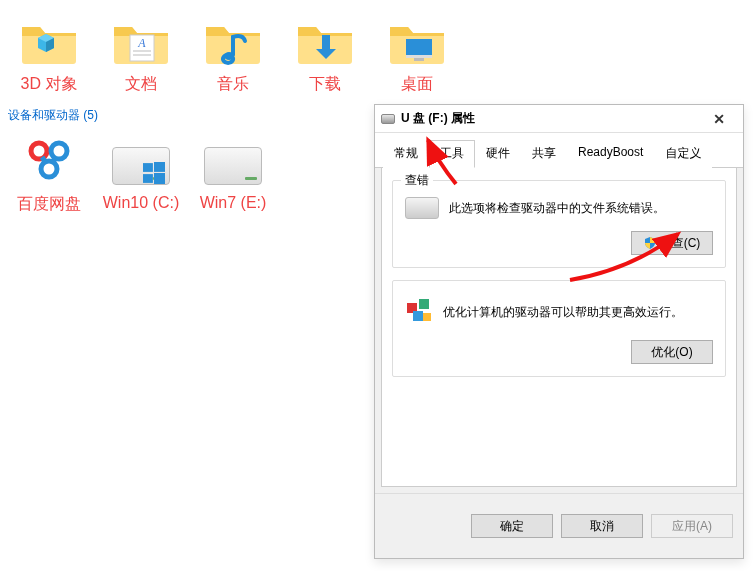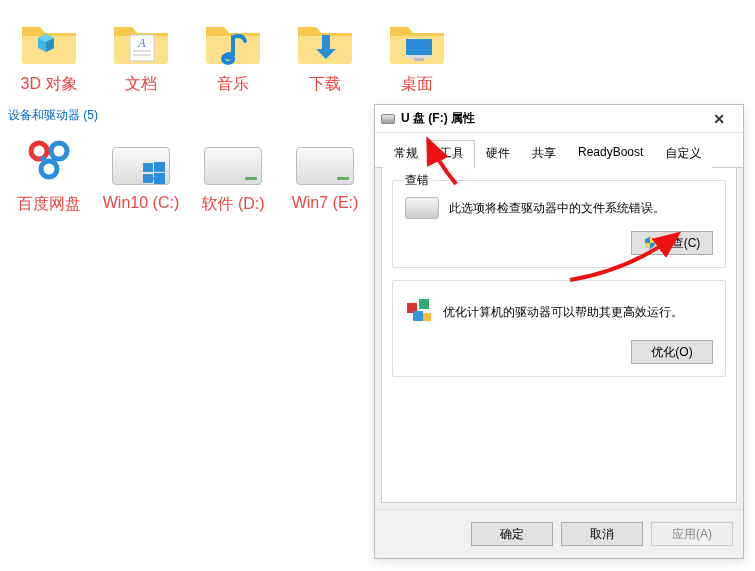--- a/index.html
+++ b/index.html
@@ -140,21 +140,21 @@
     font-size:12px;
     padding:0 10px;
     cursor:pointer;
   }
   .win-btn:disabled{color:#888;border-color:#ccc;background:#efefef;cursor:default;}
   .shield {
     width:12px;height:12px;margin-right:4px;display:inline-block;
   }
   .bottom-bar {
     background:#f0f0f0;
-    padding:12px 10px;
+    padding:20px 10px;
     display:flex;
     justify-content:flex-end;
     gap:8px;
     border-top:1px solid #ddd;
   }
   
   .arrow {
     position:absolute;
     pointer-events:none;
     z-index:50;
@@ -273,26 +273,20 @@
         <svg width="22" height="22" style="position:absolute;right:6px;bottom:6px;" viewBox="0 0 20 20">
           <rect x="0" y="1" width="9" height="8" fill="#2a8fd8"></rect>
             <rect x="10" y="0" width="10" height="9" fill="#2a8fd8"></rect>
           <rect x="0" y="11" width="9" height="8" fill="#2a8fd8"></rect>
             <rect x="10" y="10" width="10" height="10" fill="#2a8fd8"></rect>
         </svg>
       </div>
       <div class="label">Win10 (C:)</div>
     </div>
 
-    <div class="item">
-      <div class="ico">
-          <div class="drive-ico"></div>
-        </div>
-      <div class="label">软件 (D:)</div>
-    </div>
 
     <div class="item">
       <div class="ico">
           <div class="drive-ico"></div>
         </div>
       <div class="label">Win7 (E:)</div>
     </div>
   </div>
 </div>
 

